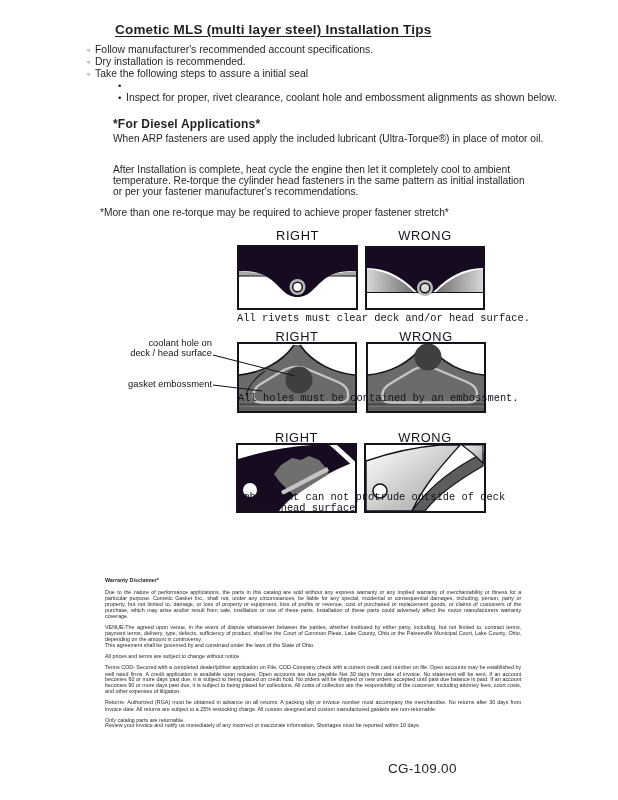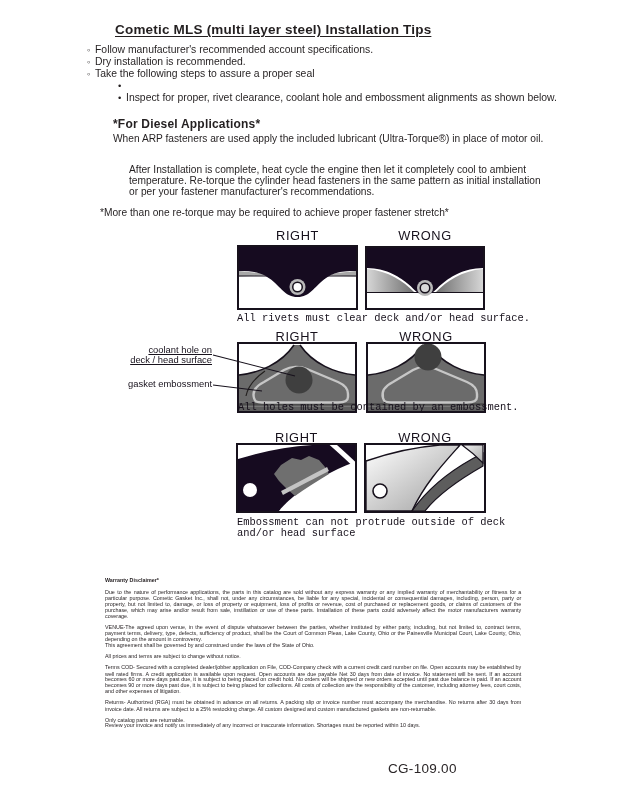--- a/index.html
+++ b/index.html
@@ -49,36 +49,36 @@
     <div class="b-row">
       <span class="b-glyph">◦</span>
       <span>Follow manufacturer's recommended account specifications.</span>
     </div>
     <div class="b-row">
       <span class="b-glyph">◦</span>
       <span>Dry installation is recommended.</span>
     </div>
     <div class="b-row">
       <span class="b-glyph">◦</span>
-      <span>Take the following steps to assure a proper seal</span>
+      <span>Take the following steps to assure a initial seal</span>
     </div>
     <div class="b-row sub">
       <span class="b-glyph">•</span>
     </div>
     <div class="b-row sub">
       <span class="b-glyph">•</span>
       <span>Inspect for proper, rivet clearance, coolant hole and embossment alignments as shown below.</span>
     </div>
   </div>
 
   <div class="diesel-h">*For Diesel Applications*</div>
   <div class="para" style="top:134px;">
     <div>When ARP fasteners are used apply the included lubricant (Ultra-Torque®) in place of motor oil.</div>
   </div>
-  <div class="para" style="top:165px;margin-left:16px;">
+  <div class="para" style="top:165px;">
     <div>After Installation is complete, heat cycle the engine then let it completely cool to ambient</div>
     <div>temperature. Re-torque the cylinder head fasteners in the same pattern as initial installation</div>
     <div>or per your fastener manufacturer's recommendations.</div>
   </div>
   <div class="note">*More than one re-torque may be required to achieve proper fastener stretch*</div>
 
   <div class="dg-label" style="left:237px;top:228px;width:121px;">RIGHT</div>
   <div class="dg-label" style="left:365px;top:228px;width:120px;">WRONG</div>
 
   <svg class="dg" style="left:237px;top:245px;" width="121" height="65" viewBox="0 0 121 65">
@@ -114,21 +114,21 @@
     <circle cx="60" cy="42" r="5.5" fill="#17111c"></circle>
     <circle cx="60" cy="42" r="4" fill="#d9d9d9"></circle>
     <rect x="1" y="1" width="118" height="62" fill="none" stroke="#17111c" stroke-width="2"></rect>
   </svg>
 
   <div class="caption" style="left:237px;top:313px;">All rivets must clear deck and/or head surface.</div>
 
   <div class="dg-label" style="left:237px;top:329px;width:120px;">RIGHT</div>
   <div class="dg-label" style="left:366px;top:329px;width:120px;">WRONG</div>
 
-  <div class="ann" style="top:345px;text-decoration:underline;">
+  <div class="ann" style="top:338px;">
     <div>coolant hole on</div>
     <div>deck / head surface</div>
   </div>
   <div class="ann" style="top:379px;">gasket embossment</div>
 
   <svg class="dg" style="left:237px;top:342px;" width="120" height="71" viewBox="0 0 120 71">
     <rect x="1" y="1" width="118" height="69" fill="#ffffff"></rect>
     <path d="M2,69 L2,33 C22,31 44,22 57,3 L63,3 C76,22 98,31 118,33 L118,69 Z" fill="#6b6b6b"></path>
     <path d="M2,33 C22,31 44,22 57,3" fill="none" stroke="#17111c" stroke-width="1.6"></path>
     <path d="M63,3 C76,22 98,31 118,33" fill="none" stroke="#17111c" stroke-width="1.6"></path>
@@ -152,21 +152,21 @@
     <path d="M17,56 C15,49 19,44 27,40 L47,28 C54,24 63,24 70,27 L101,40 C109,43.5 111,48 111,52 L111,55 C111,59 107,60.5 101,60.5 L25,60.5 C19,60.5 18,59.5 17,56 Z" fill="none" stroke="#c6c6c6" stroke-width="2.4"></path>
     <circle cx="62" cy="15" r="13.5" fill="#3f3f3f"></circle>
     <rect x="1" y="1" width="118" height="69" fill="none" stroke="#17111c" stroke-width="2"></rect>
   </svg>
 
   <svg class="overlay" width="200" height="60" viewBox="0 0 200 60">
     <line x1="103" y1="15" x2="185" y2="36" stroke="#17111c" stroke-width="1.1"></line>
     <line x1="103" y1="45" x2="152" y2="51" stroke="#17111c" stroke-width="1.1"></line>
   </svg>
 
-  <div class="caption" style="left:238px;top:402px;">All holes must be contained by an embossment.</div>
+  <div class="caption" style="left:238px;top:393px;">All holes must be contained by an embossment.</div>
 
   <div class="dg-label" style="left:236px;top:430px;width:121px;">RIGHT</div>
   <div class="dg-label" style="left:364px;top:430px;width:122px;">WRONG</div>
 
   <svg class="dg" style="left:236px;top:443px;" width="121" height="70" viewBox="0 0 121 70">
     <rect x="1" y="1" width="119" height="68" fill="#ffffff"></rect>
     <path d="M2,16 C28,8 52,3.5 76,2 L119,2 L119,19 C96,27 73,41 57,54 C50,60 46,64 43,68 L2,68 Z" fill="#160b20"></path>
     <path d="M95,0 C104,8 113,16 121,24" fill="none" stroke="#ffffff" stroke-width="5"></path>
     <path d="M38,31 L45,22 L56,15 L65,17 L73,13 L83,17 L89,24 L93,31 C81,38.5 69,45.5 59,53 L50,45 L43,38 Z" fill="#6f6f6f"></path>
     <path d="M46,50 C62,42 78,33 92,26" fill="none" stroke="#c4c4c4" stroke-width="4.2"></path>
@@ -186,21 +186,21 @@
       </linearGradient>
     </defs>
     <rect x="1" y="1" width="120" height="68" fill="#ffffff"></rect>
     <path d="M2,18 C28,9 52,4 76,2 L96,2 C80,20 61,40 48,68 L2,68 Z" fill="url(#g3a)" stroke="#17111c" stroke-width="1.4"></path>
     <path d="M48,68 C62,48 83,30 108,16 L119,10 L119,23 C98,35 75,50 61,68 Z" fill="#5d5d5d" stroke="#17111c" stroke-width="1.2"></path>
     <path d="M98,2 L119,2 L119,20 C112,13 105,7 98,2 Z" fill="url(#g3b)" stroke="#17111c" stroke-width="1.2"></path>
     <circle cx="16" cy="48" r="7" fill="#ffffff" stroke="#17111c" stroke-width="1.6"></circle>
     <rect x="1" y="1" width="120" height="68" fill="none" stroke="#17111c" stroke-width="2"></rect>
   </svg>
 
-  <div class="caption" style="left:237px;top:517px;">
+  <div class="caption" style="left:237px;top:492px;">
     <div>Embossment can not protrude outside of deck</div>
     <div>and/or head surface</div>
   </div>
 
   <div class="legal">
     <p class="h">Warranty Disclaimer*</p>
     <p>Due to the nature of performance applications, the parts in this catalog are sold without any express warranty or any implied warranty of merchantability or fitness for a particular purpose.  Cometic Gasket Inc., shall not, under any circumstances, be liable for any special, incidental or consequential damages, including, person, party or property, but not limited to, damage, or loss of property or equipment, loss of profits or revenue, cost of purchased or replacement goods, or claims of customers of the purchase, which may arise and/or result from sale, instillation or use of these parts.  Installation of these parts could adversely affect the motor manufacturers warranty coverage.</p>
     <p class="tight">VENUE-The agreed upon venue, in the event of dispute whatsoever between the parties, whether instituted by either party, including, but not limited to, contract terms, payment terms, delivery, type, defects, sufficiency of product, shall be the Court of Common Pleas, Lake County, Ohio or the Painesville Municipal Court, Lake County, Ohio, depending on the amount in controversy.</p>
     <p class="tight gap-after">This agreement shall be governed by and construed under the laws of the State of Ohio.</p>
     <p>All prices and terms are subject to change without notice.</p>

